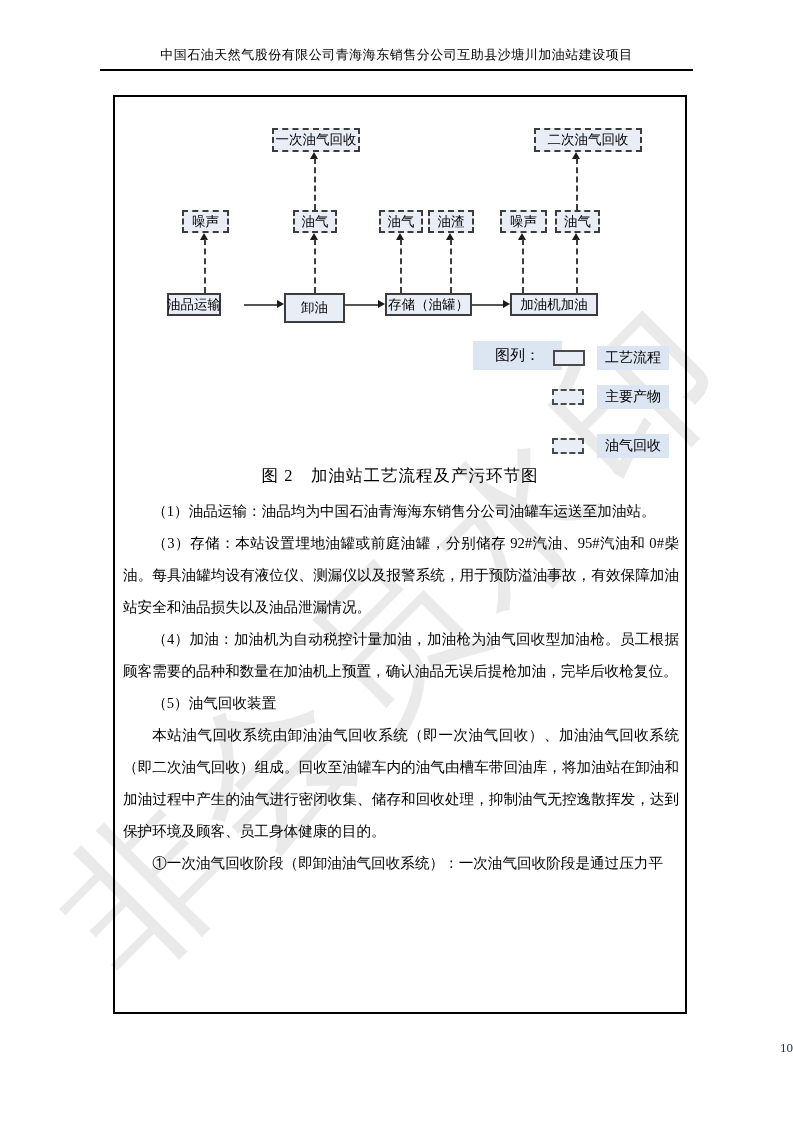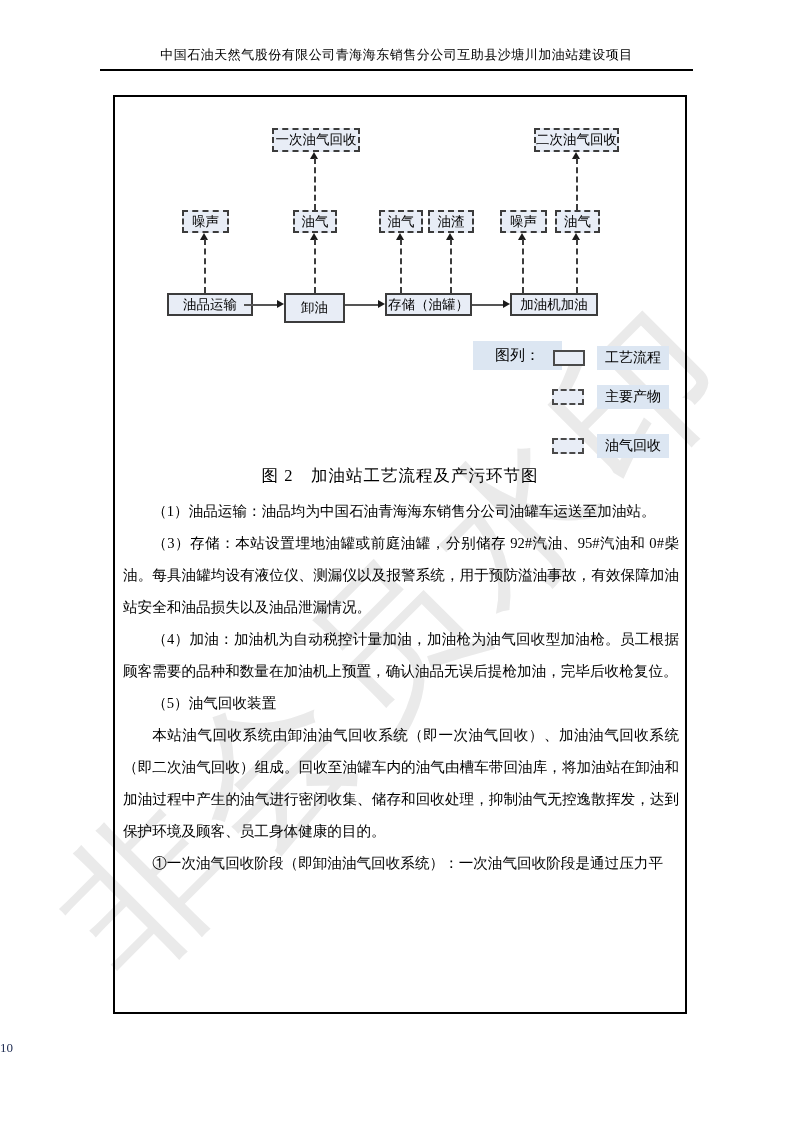--- a/index.html
+++ b/index.html
@@ -65,46 +65,46 @@
   }
   
   .body-text {
     position:absolute; left:8px; right:6px; top:398px;
     font-size:14.6px; line-height:32px; text-align:justify;
   }
   .body-text p { margin:0; text-indent:2em; }
   
   .page-number {
     position:absolute; top:1040px; left:0; width:100%;
-    text-align:left; font-size:13px; color:#222f55; z-index:2;
+    text-align:right; font-size:13px; color:#222f55; z-index:2;
   }
 </style>
 </head>
 <body>
 
 <div class="page">
 
   <div class="watermark">非会员水印</div>
 
   <div class="header-title">中国石油天然气股份有限公司青海海东销售分公司互助县沙塘川加油站建设项目</div>
   <div class="header-rule"></div>
 
   <div class="content-box">
 
     <div class="fc-box dashed-box" style="left:157px; top:31px; width:88px; height:24px;">一次油气回收</div>
-    <div class="fc-box dashed-box" style="left:419px; top:31px; width:85px; height:24px;">二次油气回收</div>
+    <div class="fc-box dashed-box" style="left:419px; top:31px; width:108px; height:24px;">二次油气回收</div>
 
     <div class="fc-box dashed-box" style="left:67px;  top:113px; width:47px; height:23px;">噪声</div>
     <div class="fc-box dashed-box" style="left:178px; top:113px; width:44px; height:23px;">油气</div>
     <div class="fc-box dashed-box" style="left:264px; top:113px; width:44px; height:23px;">油气</div>
     <div class="fc-box dashed-box" style="left:313px; top:113px; width:46px; height:23px;">油渣</div>
     <div class="fc-box dashed-box" style="left:385px; top:113px; width:47px; height:23px;">噪声</div>
     <div class="fc-box dashed-box" style="left:440px; top:113px; width:45px; height:23px;">油气</div>
 
-    <div class="fc-box solid-box" style="left:52px;  top:196px; width:86px; height:23px;">油品运输</div>
+    <div class="fc-box solid-box" style="left:52px;  top:196px; width:54px; height:23px;">油品运输</div>
     <div class="fc-box solid-box" style="left:169px; top:196px; width:61px; height:30px;">卸油</div>
     <div class="fc-box solid-box" style="left:270px; top:196px; width:87px; height:23px;">存储（油罐）</div>
     <div class="fc-box solid-box" style="left:395px; top:196px; width:88px; height:23px;">加油机加油</div>
 
     <div class="varrow" style="left:85px;  top:136px; height:60px;">
         <i class="tri"></i>
         <i class="line"></i>
       </div>
     <div class="varrow" style="left:195px; top:136px; height:60px;">
         <i class="tri"></i>

